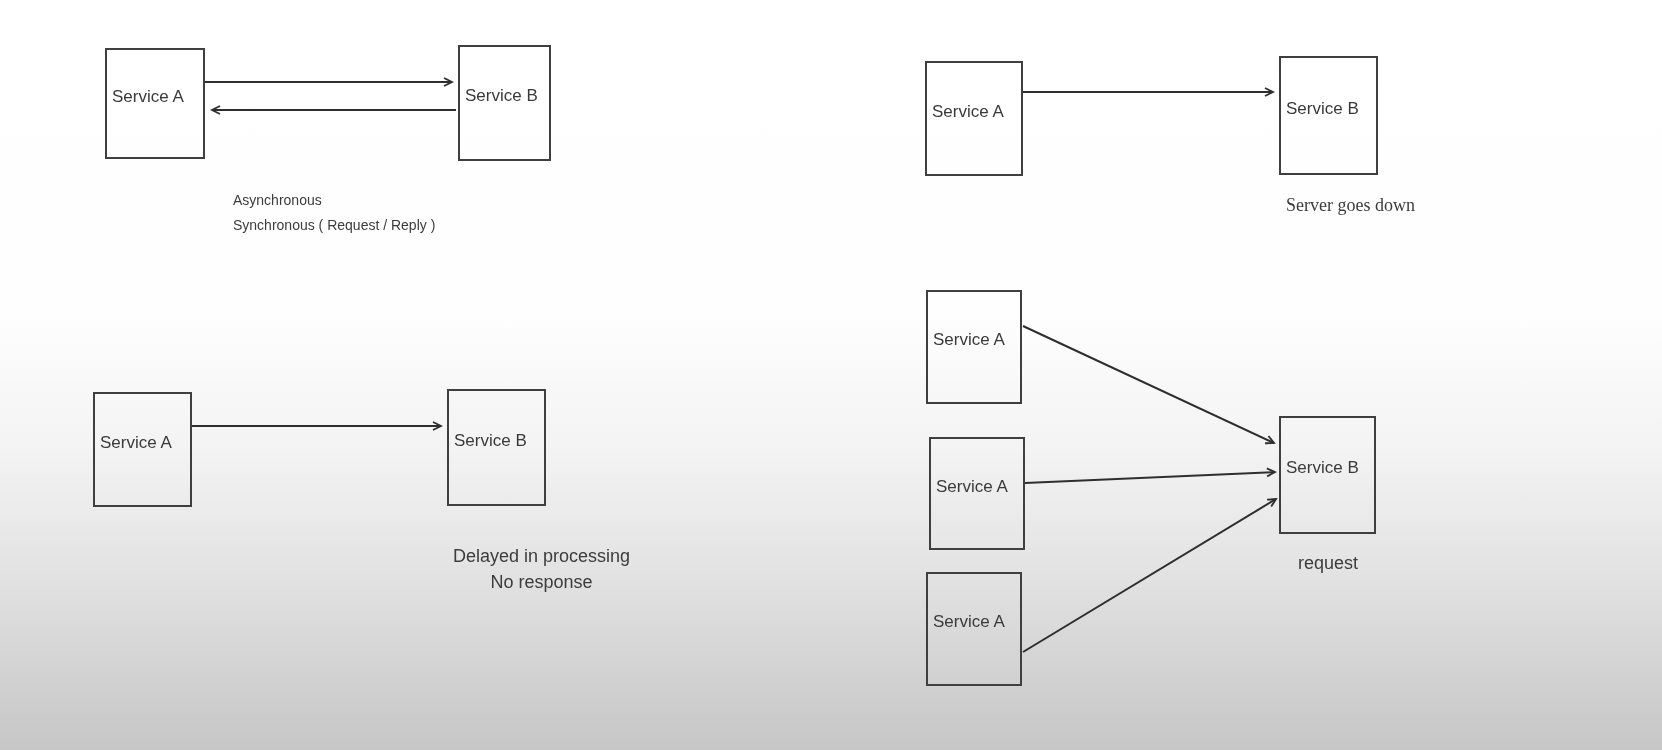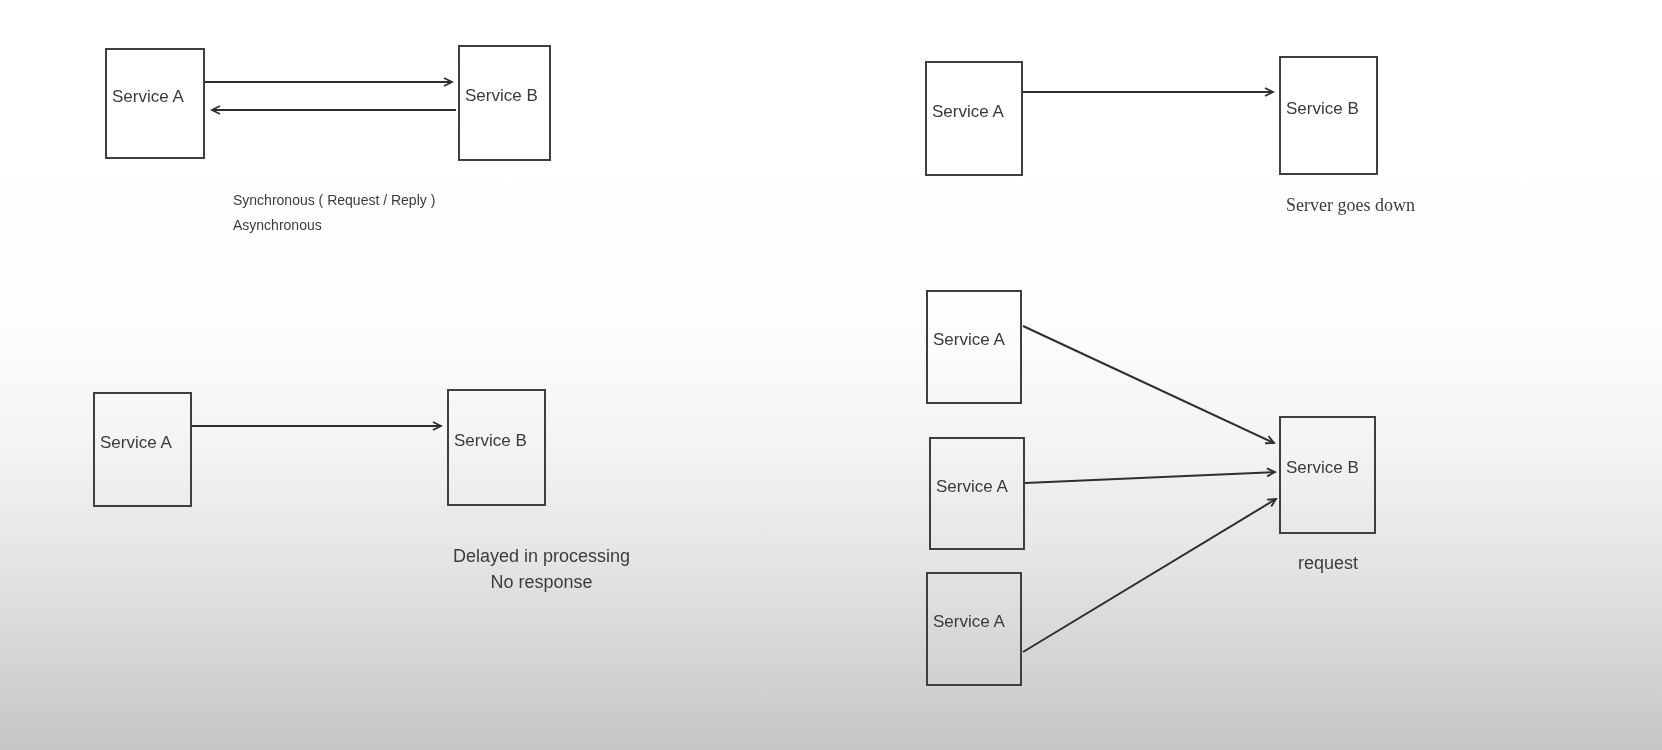--- a/index.html
+++ b/index.html
@@ -97,22 +97,22 @@
     <line x1="1023" y1="652" x2="1276" y2="499" stroke="#2e2e2e" stroke-width="2" marker-end="url(#head)"></line>
   </svg>
 
   <div class="service-box box-sync-a">
     <span>Service A</span>
   </div>
   <div class="service-box box-sync-b">
     <span>Service B</span>
   </div>
   <div class="caption caption-small cap-sync">
+    <div>Asynchronous</div>
     <div>Synchronous ( Request / Reply )</div>
-    <div>Asynchronous</div>
   </div>
 
   <div class="service-box box-down-a">
     <span>Service A</span>
   </div>
   <div class="service-box box-down-b">
     <span>Service B</span>
   </div>
   <div class="caption caption-large cap-down">
     <div>Server goes down</div>

